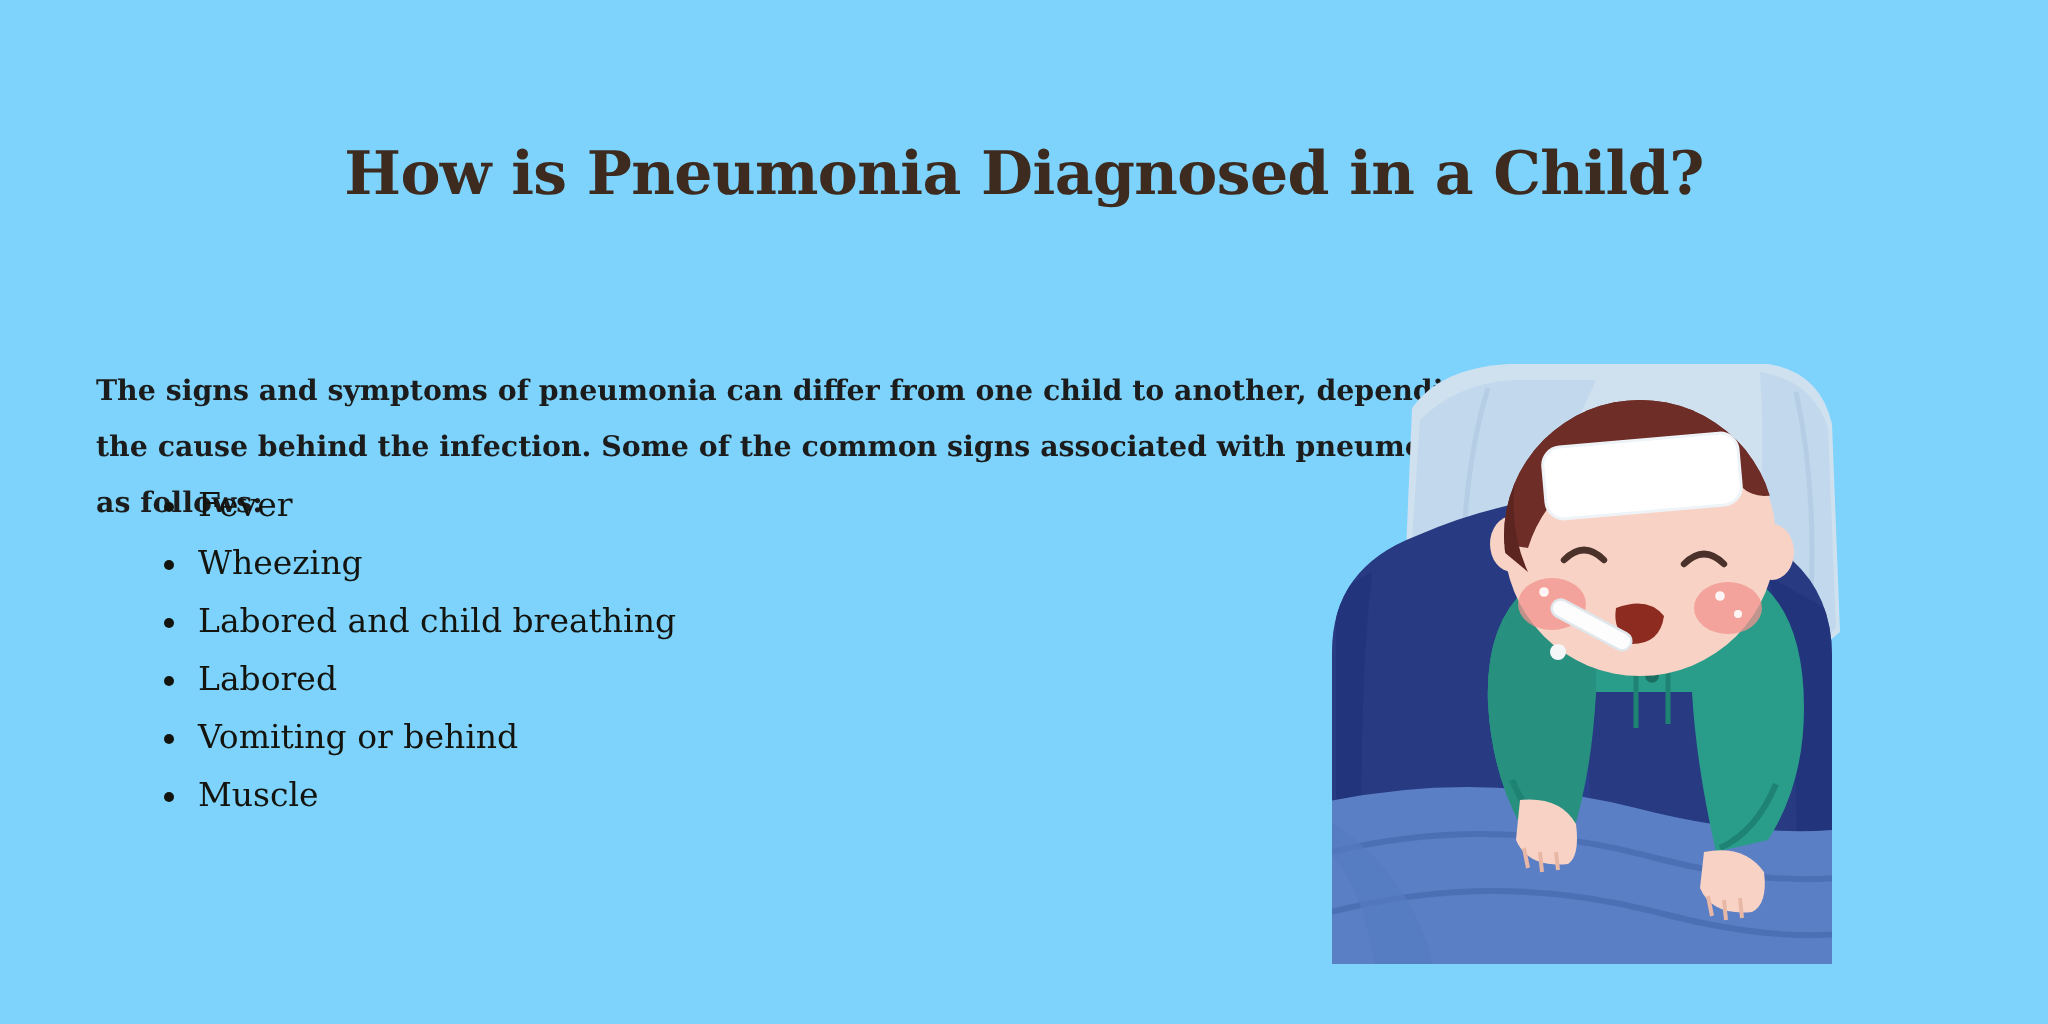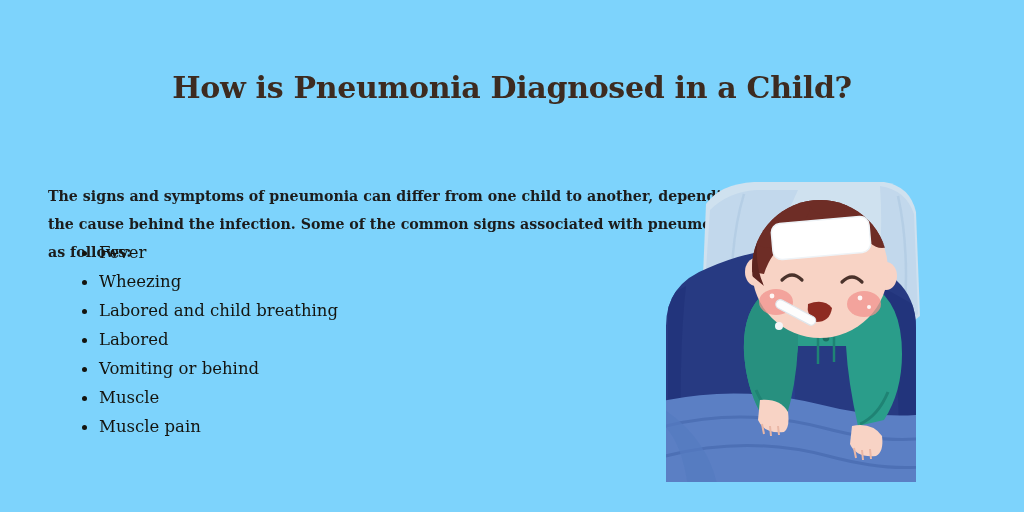--- a/index.html
+++ b/index.html
@@ -85,21 +85,20 @@
 
   <p id="intro-paragraph">The signs and symptoms of pneumonia can differ from one child to another, depending on the cause behind the infection. Some of the common signs associated with pneumonia are as follows:</p>
 
   <ul id="symptom-list">
     <li>Fever</li>
     <li>Wheezing</li>
     <li>Labored and child breathing</li>
     <li>Labored</li>
     <li>Vomiting or behind</li>
     <li>Muscle</li>
-    <li>Muscle pain</li>
   </ul>
 
   <div id="illustration">
     <svg width="290" height="312" viewBox="0 0 290 312" xmlns="http://www.w3.org/2000/svg">
       <defs>
         <clipPath id="blanketClip">
           <path d="M18 150 Q18 108 60 92 Q110 70 160 72 Q215 74 248 104 Q268 122 268 152 L268 306 L18 306 Z"></path>
         </clipPath>
         <clipPath id="headClip">
           <ellipse cx="172" cy="92" rx="68" ry="68"></ellipse>

